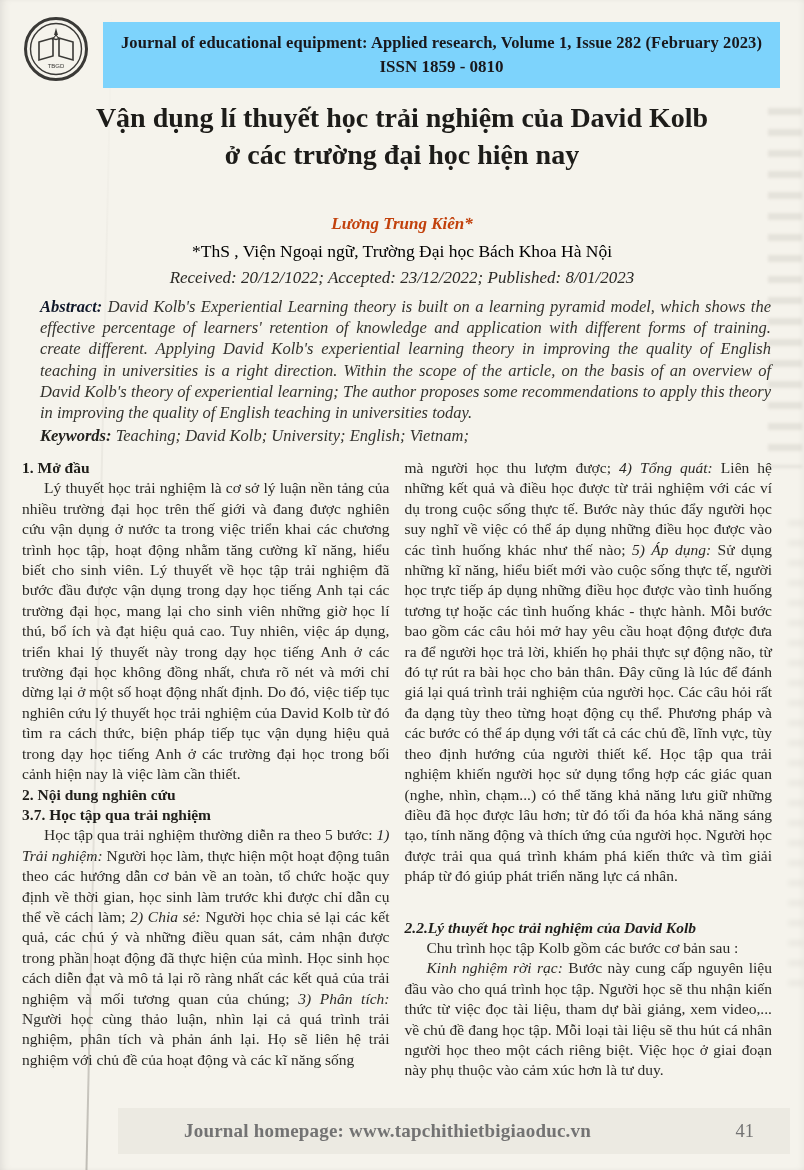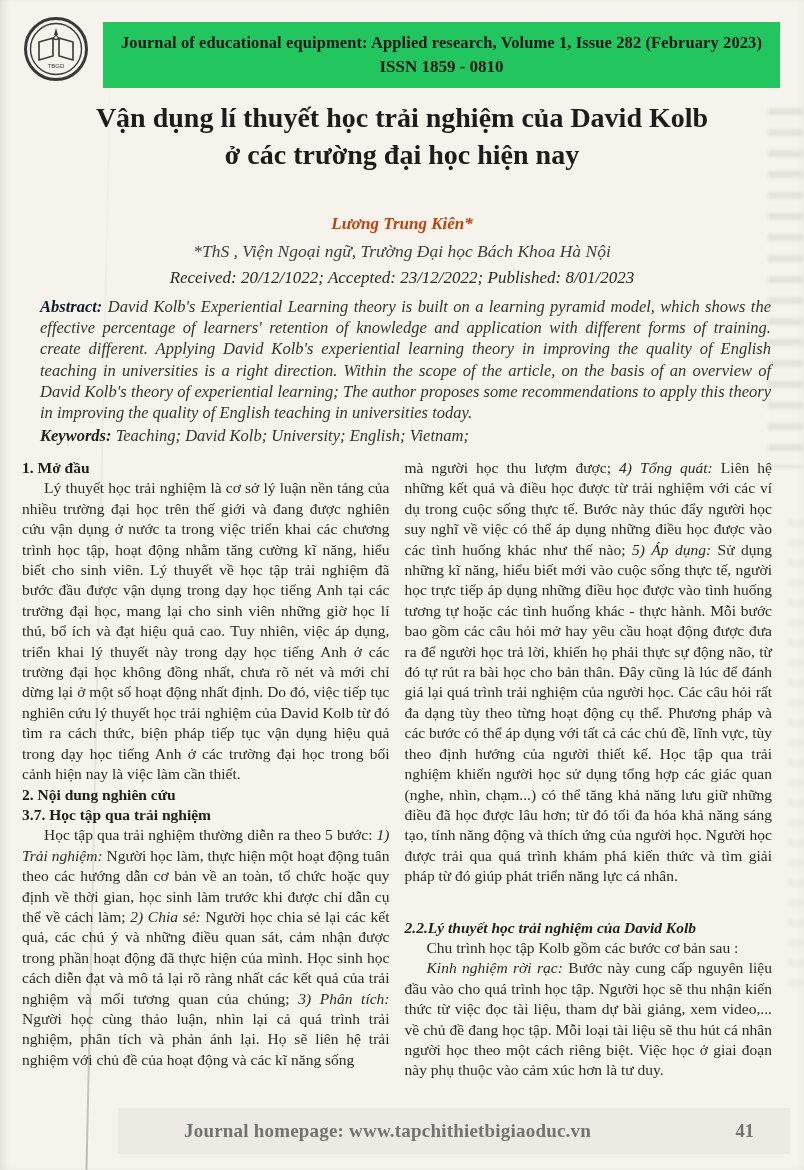--- a/index.html
+++ b/index.html
@@ -9,37 +9,37 @@
     margin:0 auto;
     background:#f5f3ec;
     overflow:hidden;
     font-family:"Liberation Serif","DejaVu Serif",serif;
     color:#262522;
     box-shadow:inset 7px 0 10px -5px rgba(0,0,0,.10), inset -4px 0 8px -4px rgba(0,0,0,.06);
   }
   
   .header-bar{
     position:absolute;left:103px;top:22px;width:677px;height:66px;
-    background:#22c55e;
+    background:#7dd3fc;
     display:flex;flex-direction:column;justify-content:center;
     text-align:center;color:#19181c;
   }
   .header-line1{font-weight:bold;font-size:16.5px;letter-spacing:.1px;line-height:1.55;}
   .header-line2{font-weight:bold;font-size:17px;line-height:1.45;}
   .logo{position:absolute;left:23px;top:16px;width:66px;height:66px;}
   .logo svg{width:100%;height:100%;}
   
   .title{
     position:absolute;left:0;top:99px;width:100%;
     text-align:center;font-weight:bold;font-size:28px;line-height:37px;color:#1d1c19;
   }
   .author{position:absolute;left:0;top:214px;width:100%;text-align:center;
     font-weight:bold;font-style:italic;font-size:17px;color:#c2410c;}
   .affiliation{position:absolute;left:0;top:241px;width:100%;text-align:center;
-    font-style:italic;font-size:17.5px;color:#404040;}
+    font-size:17.5px;color:#000000;}
   .history{position:absolute;left:0;top:268px;width:100%;text-align:center;
     font-style:italic;font-size:17px;color:#2a2925;}
   
   .abstract{
     position:absolute;left:40px;top:296px;width:731px;
     font-style:italic;font-size:16.5px;line-height:21.2px;text-align:justify;color:#34332e;
   }
   .abstract b{color:#0f172a;margin-top:16px;}
   .keywords{
     position:absolute;left:40px;top:426px;width:731px;
@@ -57,21 +57,21 @@
   .style-bold-italic{font-style:italic;margin-top:31px;}
   .indent{text-indent:22px;}
   .seg-italic{font-style:italic;}
   
   .footer-bar{
     position:absolute;left:118px;top:1108px;width:672px;height:46px;
     background:#eceae2;
     display:flex;align-items:center;color:#737373;
   }
   .homepage{font-weight:bold;font-size:19px;margin-left:66px;letter-spacing:.2px;}
-  .pagenum{margin-left:auto;margin-right:36px;font-size:18.5px;font-weight:bold;}
+  .pagenum{margin-left:auto;margin-right:36px;font-size:18.5px;font-weight:normal;}
   
   .crease{
     position:absolute;left:111px;top:0;width:2px;height:1200px;
     background:linear-gradient(180deg, rgba(90,85,75,0) 0%, rgba(90,85,75,.06) 35%, rgba(70,64,55,.10) 70%, rgba(55,50,42,.28) 96%);
     transform:rotate(1.25deg);transform-origin:top center;
     pointer-events:none;
   }
   .bleed{
     position:absolute;right:2px;top:108px;width:34px;height:360px;
     background:repeating-linear-gradient(180deg, rgba(110,104,92,.22) 0 7px, rgba(110,104,92,0) 7px 21px);

